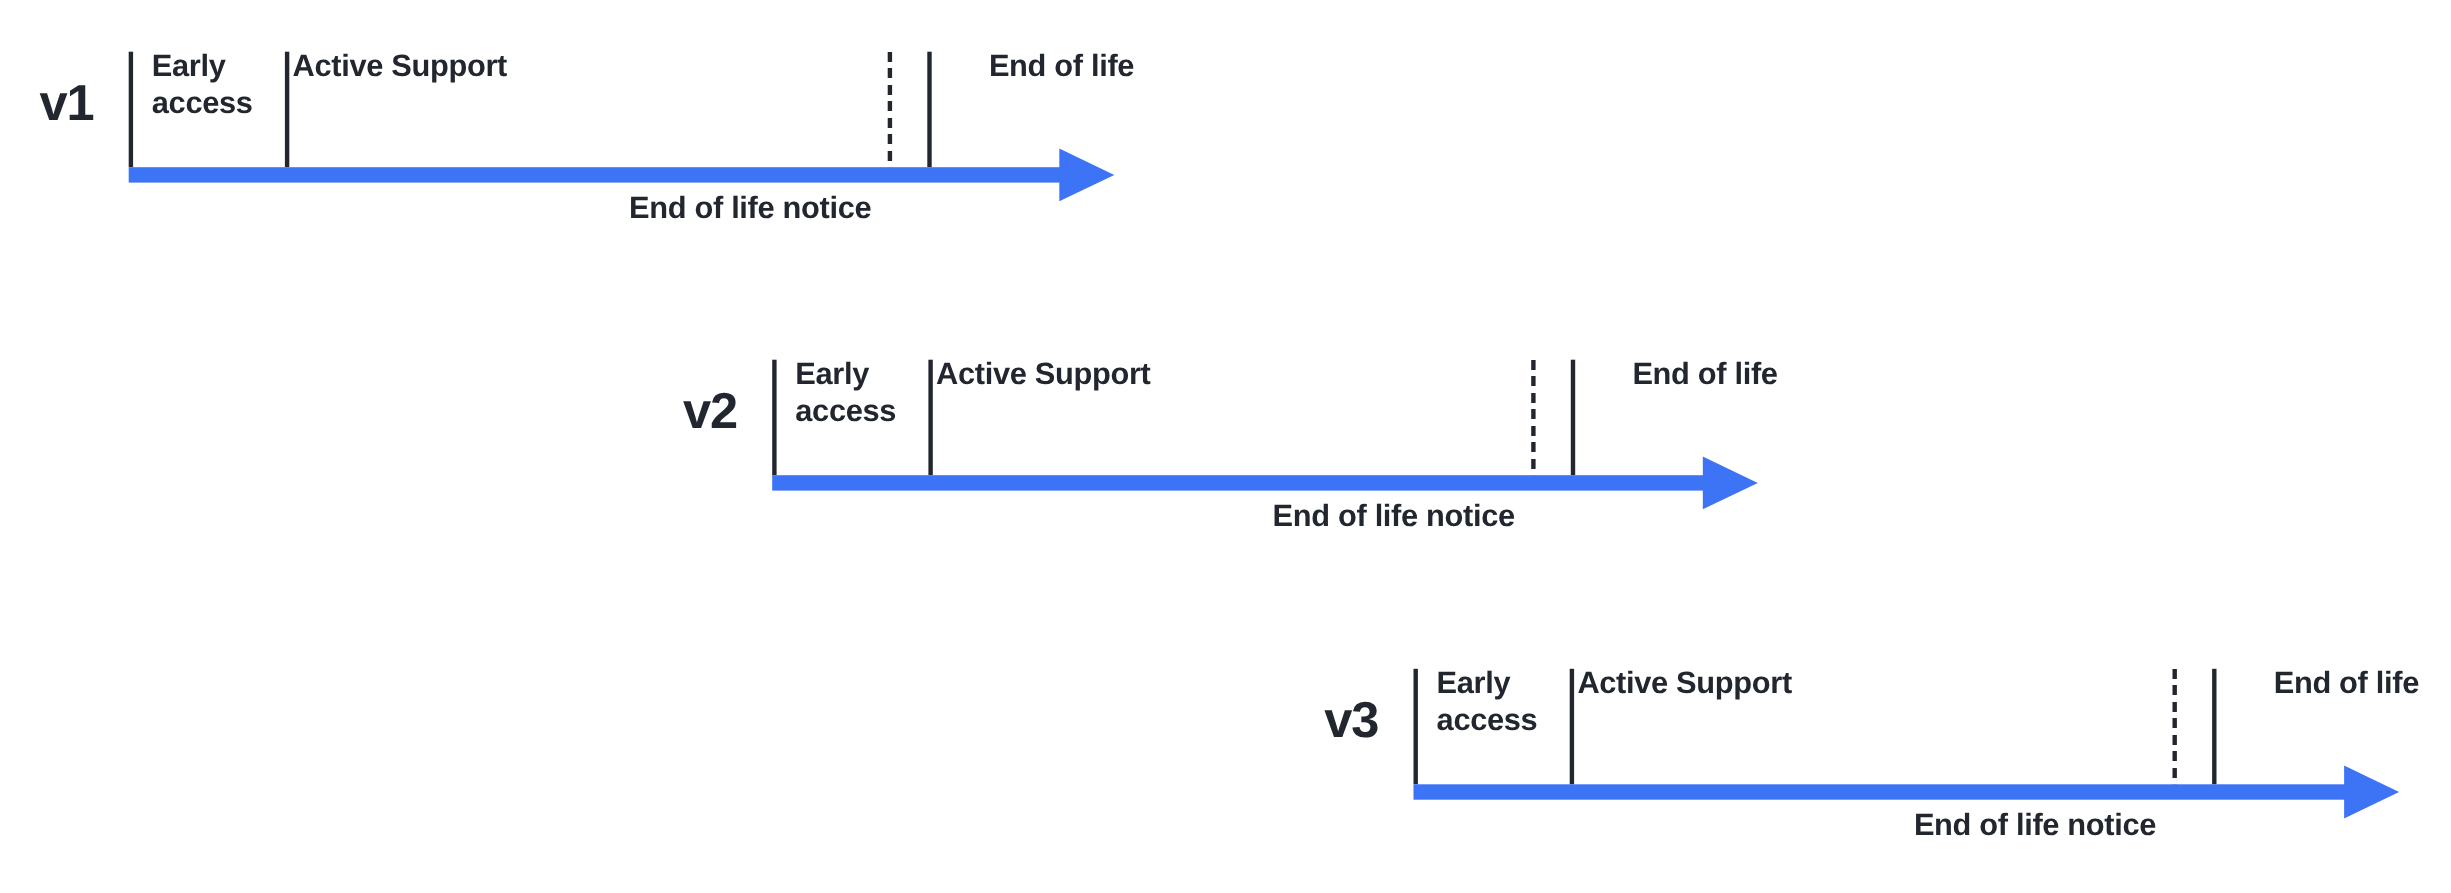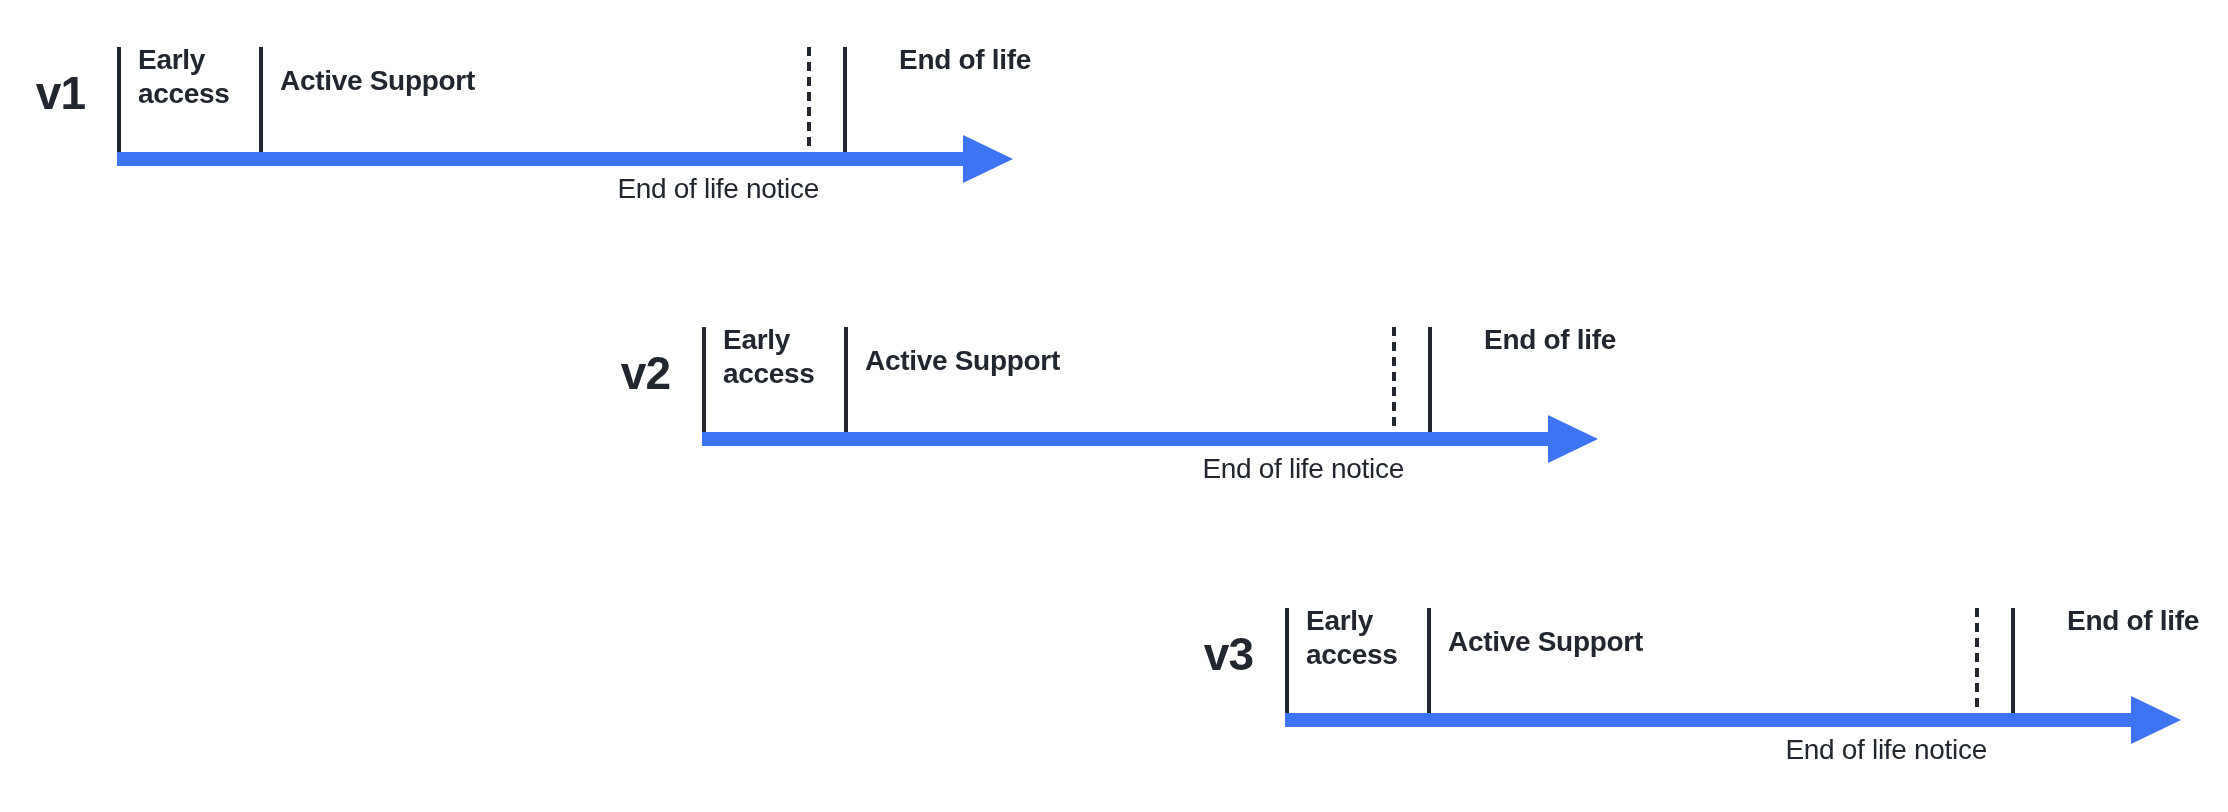--- a/index.html
+++ b/index.html
@@ -61,44 +61,44 @@
     position: absolute;
     top: 1px;
     font-size: 28px;
     font-weight: 700;
     color: var(--ink);
     line-height: 34px;
     letter-spacing: -0.3px;
     white-space: pre-line;
   }
   .lbl-early { left: 141px; width: 105px; }
-  .lbl-active { left: 283px; width: 400px; white-space: nowrap; margin-top: 21px; }
+  .lbl-active { left: 269px; width: 400px; white-space: nowrap; }
   .lbl-eol { left: 902px; width: 300px; white-space: nowrap; }
 
   .arrow-shaft {
     position: absolute;
     left: 120px; top: 110px;
     width: 850px; height: 14px;
     background: var(--accent);
   }
   .arrow-head {
     position: absolute;
     left: 966px; top: 93px;
     width: 0; height: 0;
     border-top: 24px solid transparent;
     border-bottom: 24px solid transparent;
     border-left: 50px solid var(--accent);
   }
   .notice-label {
     position: absolute;
-    left: 572px; top: 131px;
+    left: 560px; top: 131px;
     width: 250px;
-    text-align: right;
+    text-align: center;
     font-size: 28px;
-    font-weight: 400;
+    font-weight: 700;
     color: var(--ink);
     letter-spacing: -0.3px;
     white-space: nowrap;
   }
 </style>
 </head>
 <body>
 
 <div class="timeline-group g1">
   <div class="version-label">v1</div>

